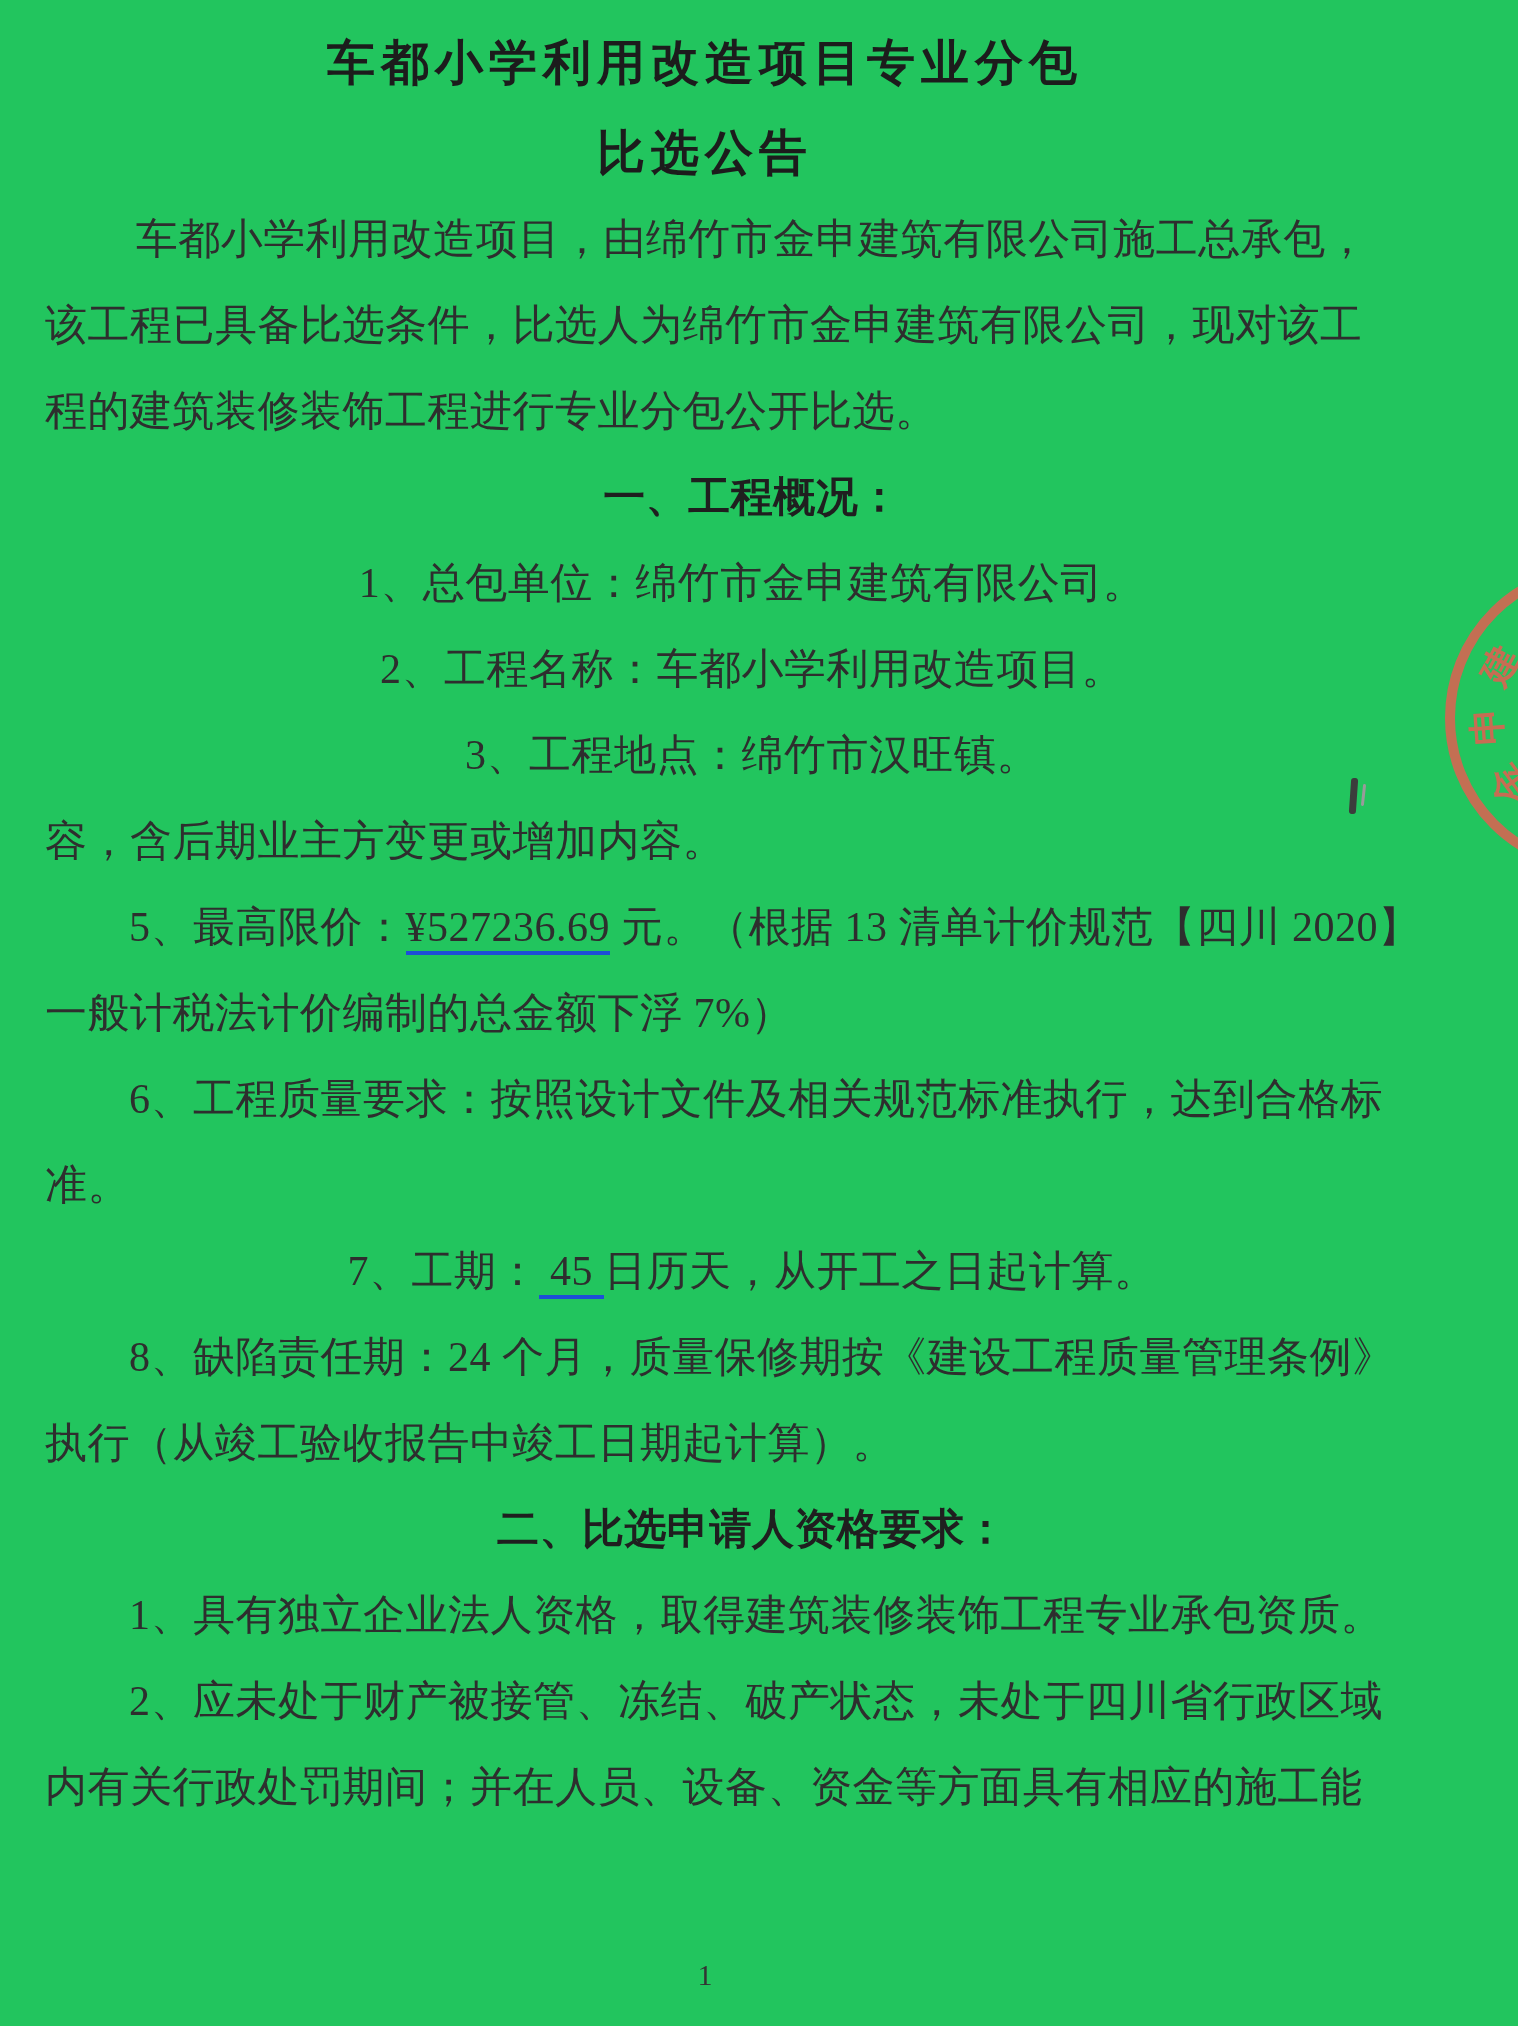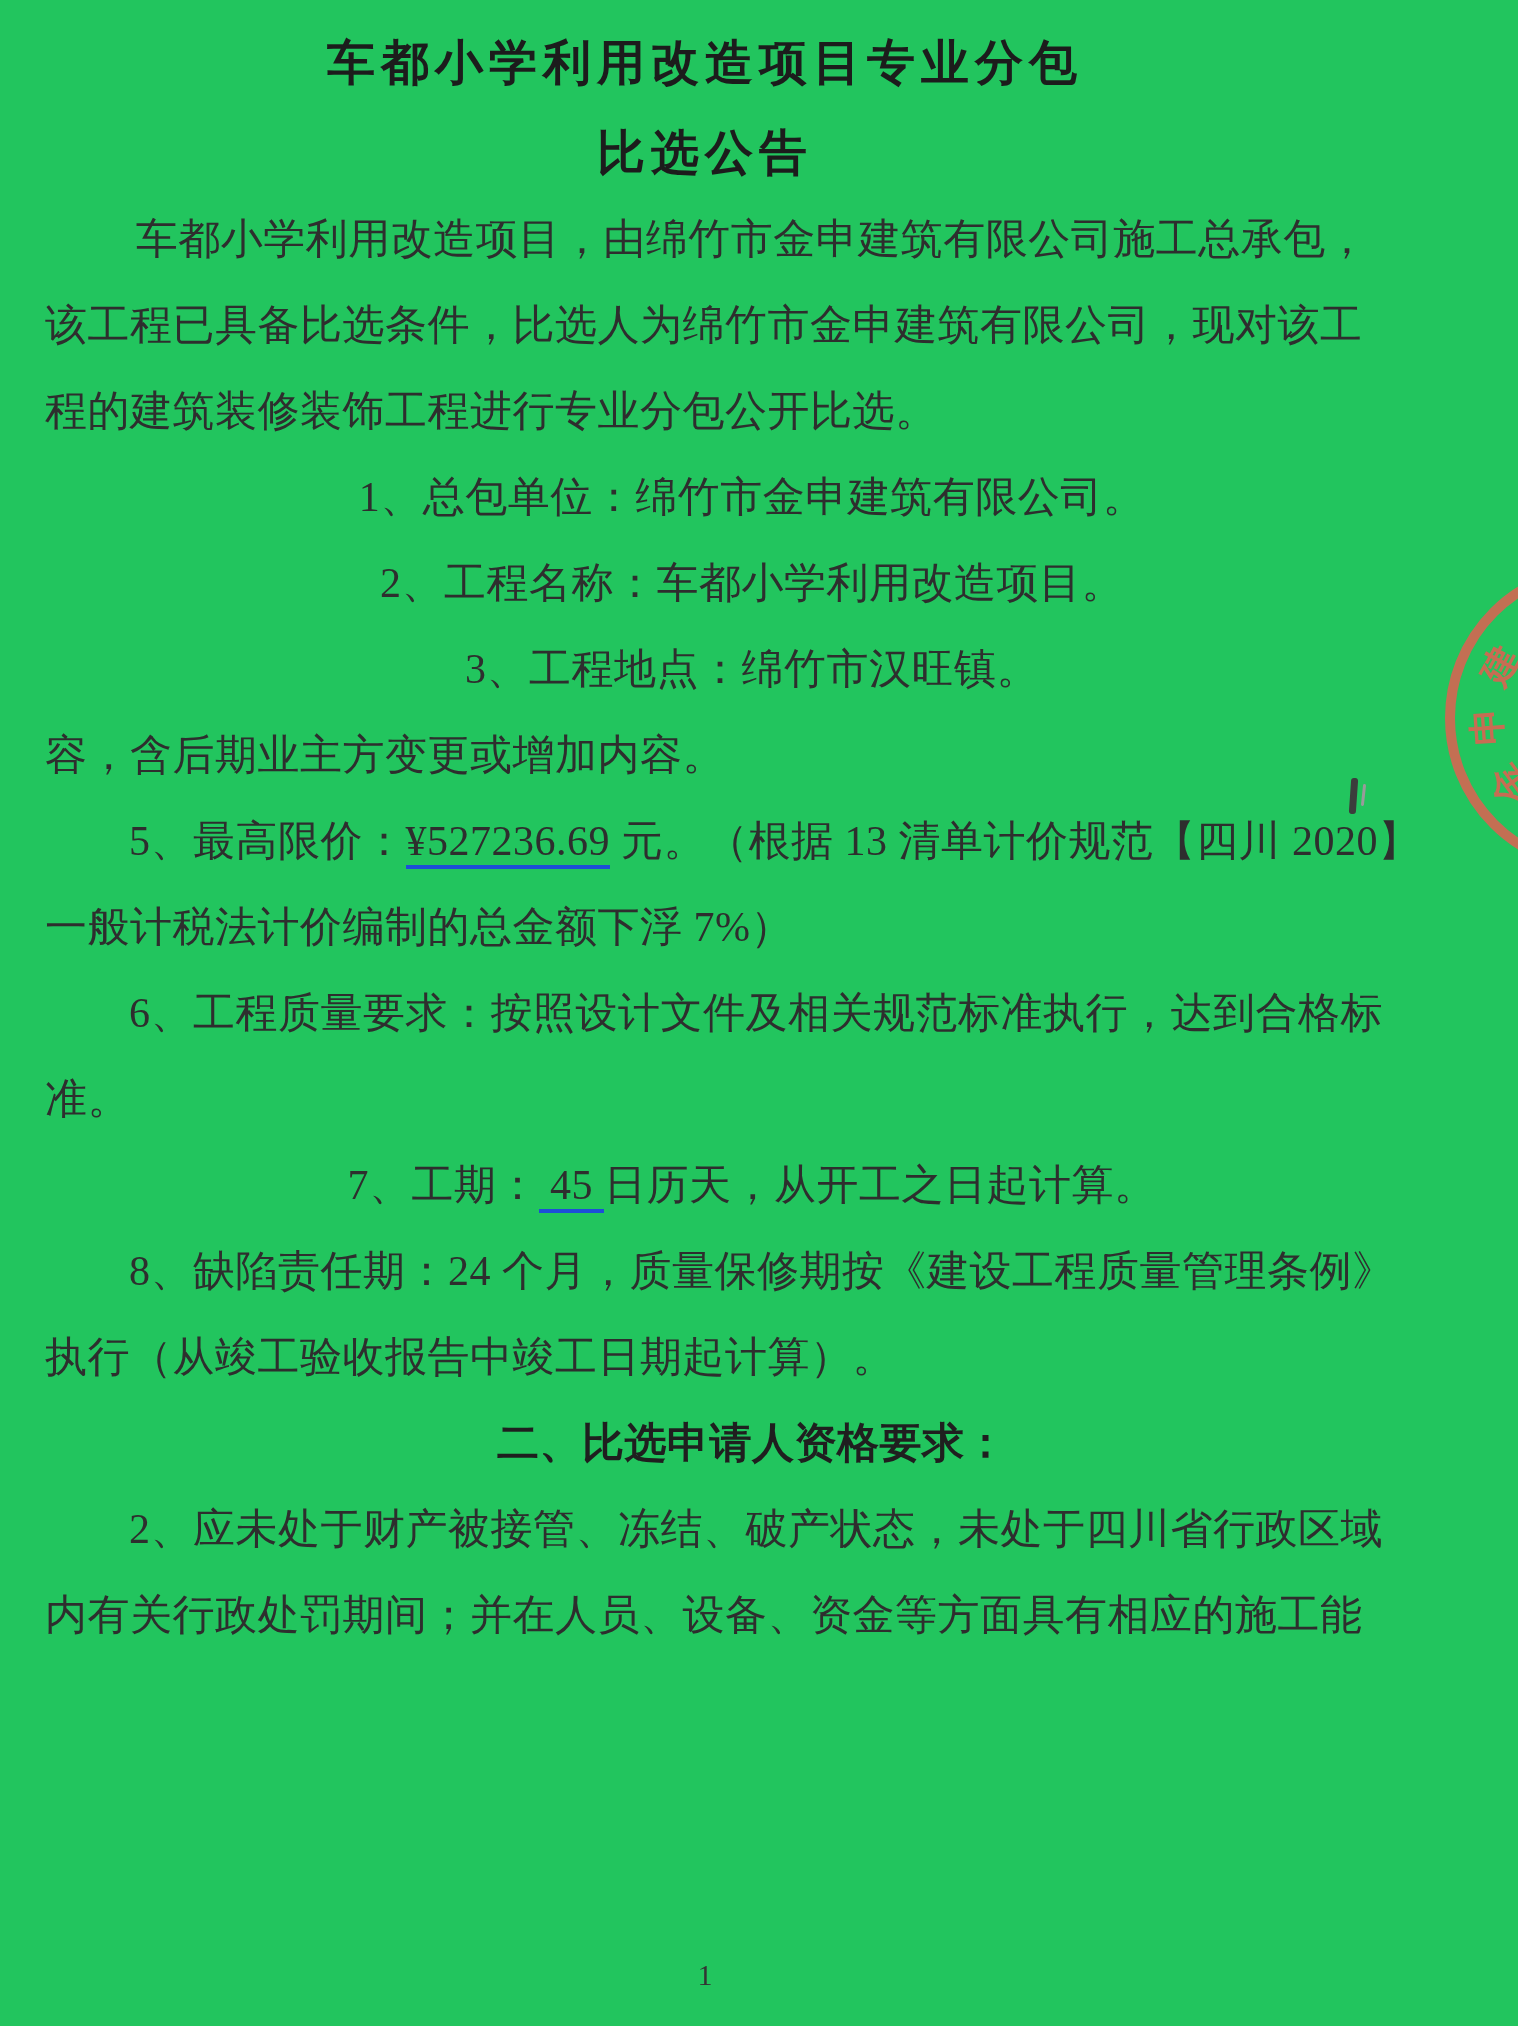--- a/index.html
+++ b/index.html
@@ -66,32 +66,34 @@
 
   <div class="titles">
     <div class="title-line">车都小学利用改造项目专业分包</div>
     <div class="title-line">比选公告</div>
   </div>
 
   <div class="body-lines">
     <div class="line indent">车都小学利用改造项目，由绵竹市金申建筑有限公司施工总承包，</div>
     <div class="line">该工程已具备比选条件，比选人为绵竹市金申建筑有限公司，现对该工</div>
     <div class="line">程的建筑装修装饰工程进行专业分包公开比选。</div>
+    <div class="line indent bold">一、工程概况：</div>
     <div class="line indent">1、总包单位：绵竹市金申建筑有限公司。</div>
     <div class="line indent">2、工程名称：车都小学利用改造项目。</div>
     <div class="line indent">3、工程地点：绵竹市汉旺镇。</div>
     <div class="line">容，含后期业主方变更或增加内容。</div>
     <div class="line indent"><span>5、最高限价：</span><span class="uline">¥527236.69</span><span> 元。（根据 13 清单计价规范【四川 2020】</span></div>
     <div class="line">一般计税法计价编制的总金额下浮 7%）</div>
     <div class="line indent">6、工程质量要求：按照设计文件及相关规范标准执行，达到合格标</div>
     <div class="line">准。</div>
     <div class="line indent"><span>7、工期：</span><span class="uline"> 45 </span><span>日历天，从开工之日起计算。</span></div>
     <div class="line indent">8、缺陷责任期：24 个月，质量保修期按《建设工程质量管理条例》</div>
     <div class="line">执行（从竣工验收报告中竣工日期起计算）。</div>
     <div class="line indent bold">二、比选申请人资格要求：</div>
+    <div class="line indent">1、具有独立企业法人资格，取得建筑装修装饰工程专业承包资质。</div>
     <div class="line indent">2、应未处于财产被接管、冻结、破产状态，未处于四川省行政区域</div>
     <div class="line">内有关行政处罚期间；并在人员、设备、资金等方面具有相应的施工能</div>
   </div>
 
   <svg class="seal-svg" viewBox="0 0 360 360">
     <circle cx="180" cy="178" r="150" fill="none" stroke="#d96352" stroke-width="10" stroke-opacity="0.88"></circle>
     <g fill="#d96352" fill-opacity="0.9" font-size="38" font-weight="700" text-anchor="middle" font-family="'Liberation Serif','DejaVu Serif',serif">
       <text x="180" y="78" transform="rotate(-28,180,178)">筑</text>
       <text x="180" y="78" transform="rotate(-62,180,178)">建</text>
       <text x="180" y="78" transform="rotate(-94,180,178)">申</text>

